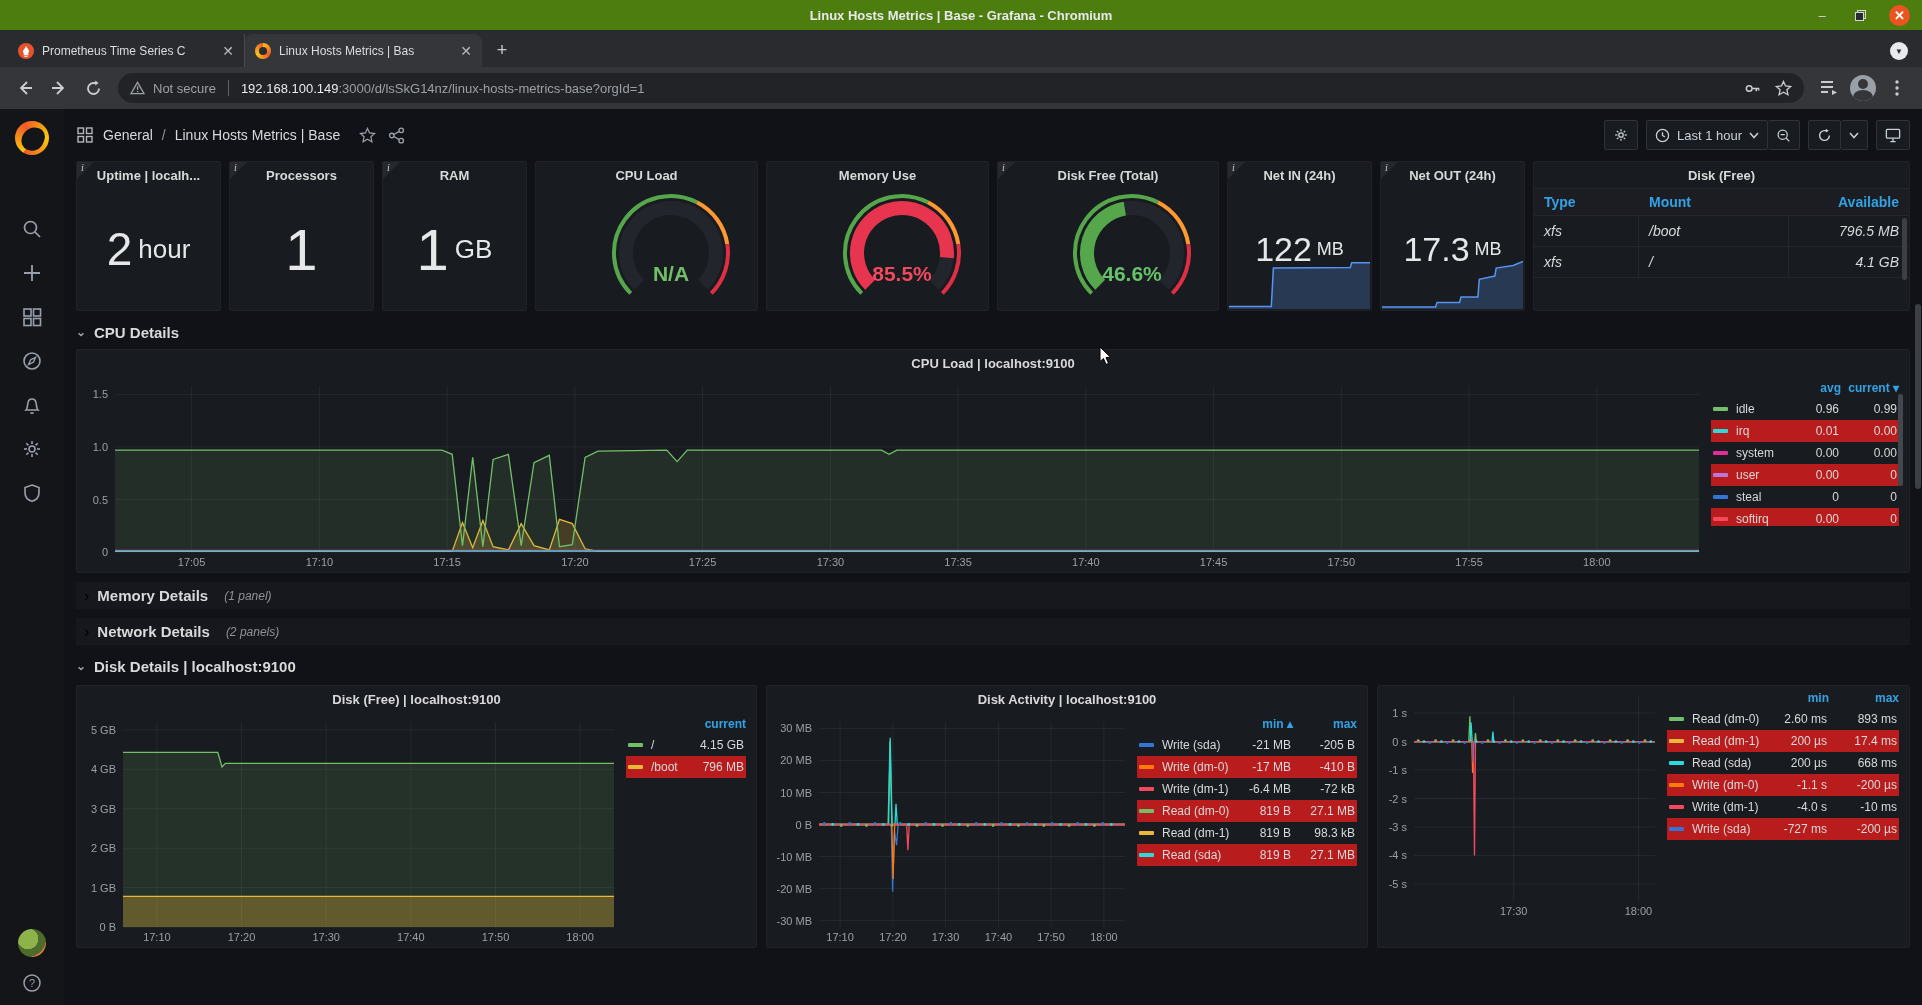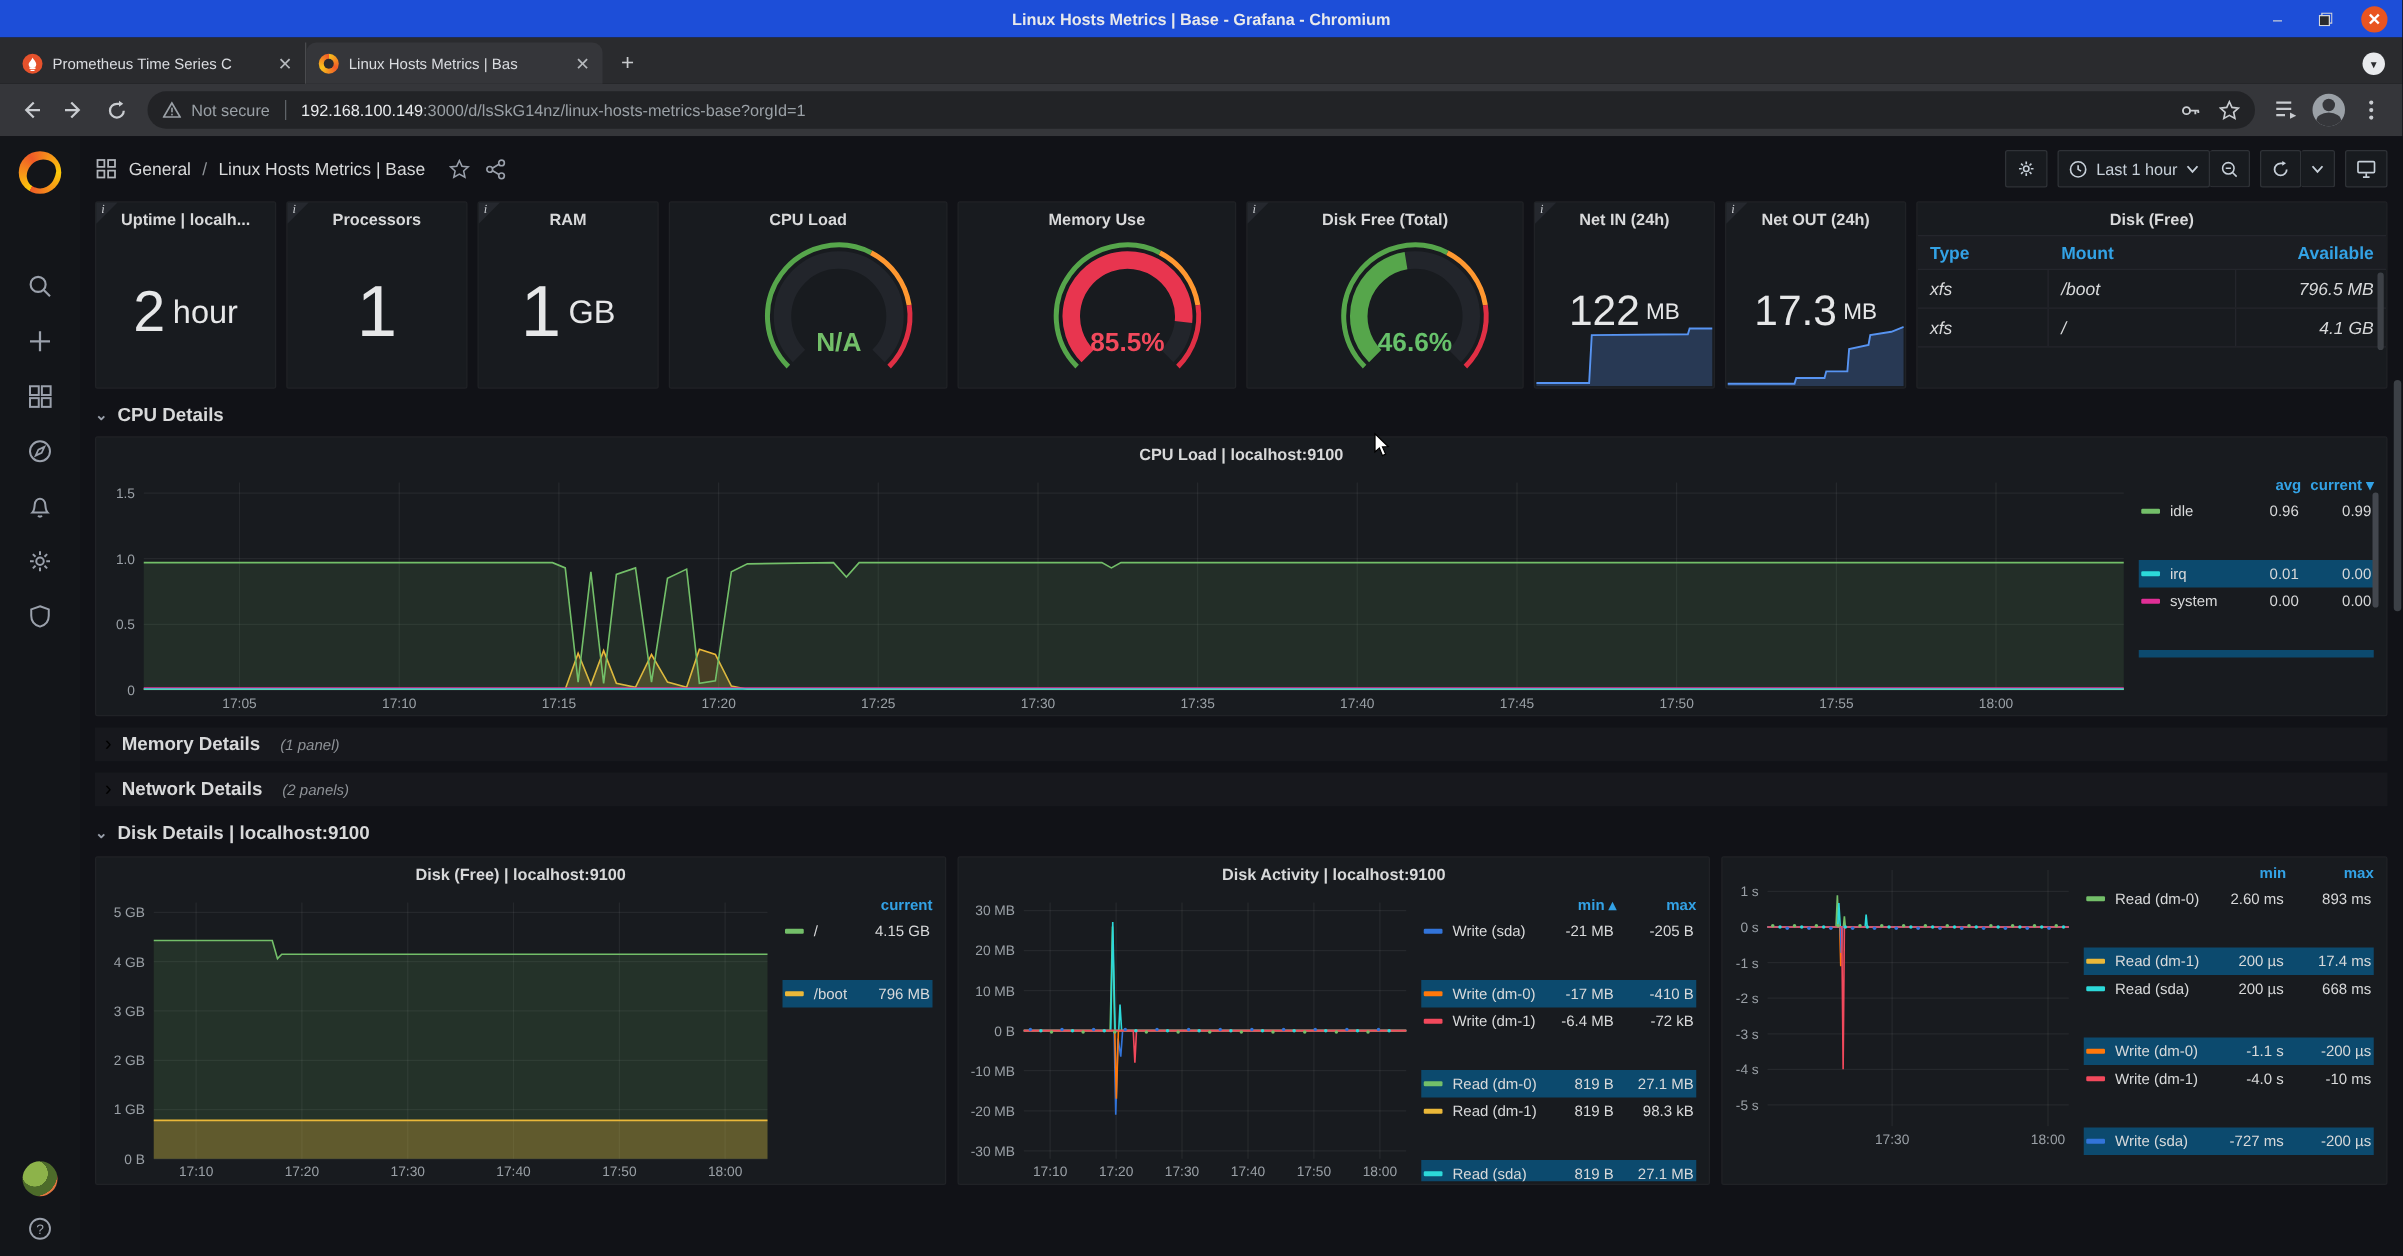--- a/index.html
+++ b/index.html
@@ -1,21 +1,21 @@
 <!DOCTYPE html>
 <html><head>
 <meta charset="utf-8">
 <style>
   * { margin:0; padding:0; box-sizing:border-box; }
   html,body { width:1922px; height:1005px; overflow:hidden; background:#111217;
     font-family:"Liberation Sans", sans-serif; }
   .window { width:1922px; height:1005px; display:flex; flex-direction:column; position:relative; }
 
   
-  .titlebar { height:30px; background:#1d4ed8; display:flex; align-items:center; position:relative; flex:0 0 auto; }
+  .titlebar { height:30px; background:#4d7c0f; display:flex; align-items:center; position:relative; flex:0 0 auto; }
   .win-title { position:absolute; left:0; right:0; text-align:center; color:#e8e9eb; font-size:13px; font-weight:bold; }
   .win-controls { margin-left:auto; display:flex; align-items:center; gap:20px; padding-right:12px; z-index:2; }
   .wc { width:18px; height:18px; display:flex; align-items:center; justify-content:center; color:#d5d6d8; font-size:13px; }
   .wc-close { width:21px; height:21px; border-radius:50%; background:#e95420; color:#fff; font-size:13px; font-weight:bold; }
 
   .tabstrip { height:37px; background:#2a2b2e; display:flex; align-items:flex-end; padding-left:8px; position:relative; flex:0 0 auto; }
   .tab { width:237px; height:33px; display:flex; align-items:center; gap:8px; padding:0 8px 0 10px;
          color:#dadce0; font-size:12px; position:relative; }
   .tab.inactive { border-right:1px solid #4a4b4e; }
   .tab.active { background:#35363a; border-radius:8px 8px 0 0; }
@@ -93,21 +93,21 @@
   .row-collapsed .cnt { font-size:12px; font-style:italic; color:#8e9297; margin-left:8px; }
 
   .cpu-panel { margin-top:2px; height:224px; }
   .panel-body { flex:1; display:flex; min-height:0; padding:2px 6px 2px 2px; }
   .chart { flex:1; position:relative; min-width:0; }
   .chart svg { position:absolute; inset:0; }
 
   .legend { flex:0 0 auto; font-size:12px; color:#d8d9da; padding:0 4px; position:relative; overflow:hidden; }
   .lg-head { display:flex; align-items:center; height:20px; color:#33a2e5; font-weight:bold; }
   .lg-row { display:flex; align-items:center; height:22px; padding:0 2px; }
-  .lg-row.even { background:#0c4a6e;margin-top:28px; }
+  .lg-row.even { background:#b91c1c; }
   .lg-name { flex:1; display:flex; align-items:center; gap:8px; min-width:0; white-space:nowrap; }
   .swatch { width:15px; height:4px; border-radius:1px; flex:0 0 auto; }
   .lg-col { text-align:right; flex:0 0 auto; }
   .lg-scroll { position:absolute; right:0; top:16px; width:5px; height:92px; background:#43474e; border-radius:3px; }
 
   .bottom-row { display:flex; gap:9px; height:263px; margin-top:4px; }
 
   .page-scroll { position:absolute; right:1px; top:195px; width:6px; height:185px; background:#3c4046; border-radius:3px; }
 
   .cursor { position:absolute; z-index:50; left:1099px; top:346px; }

